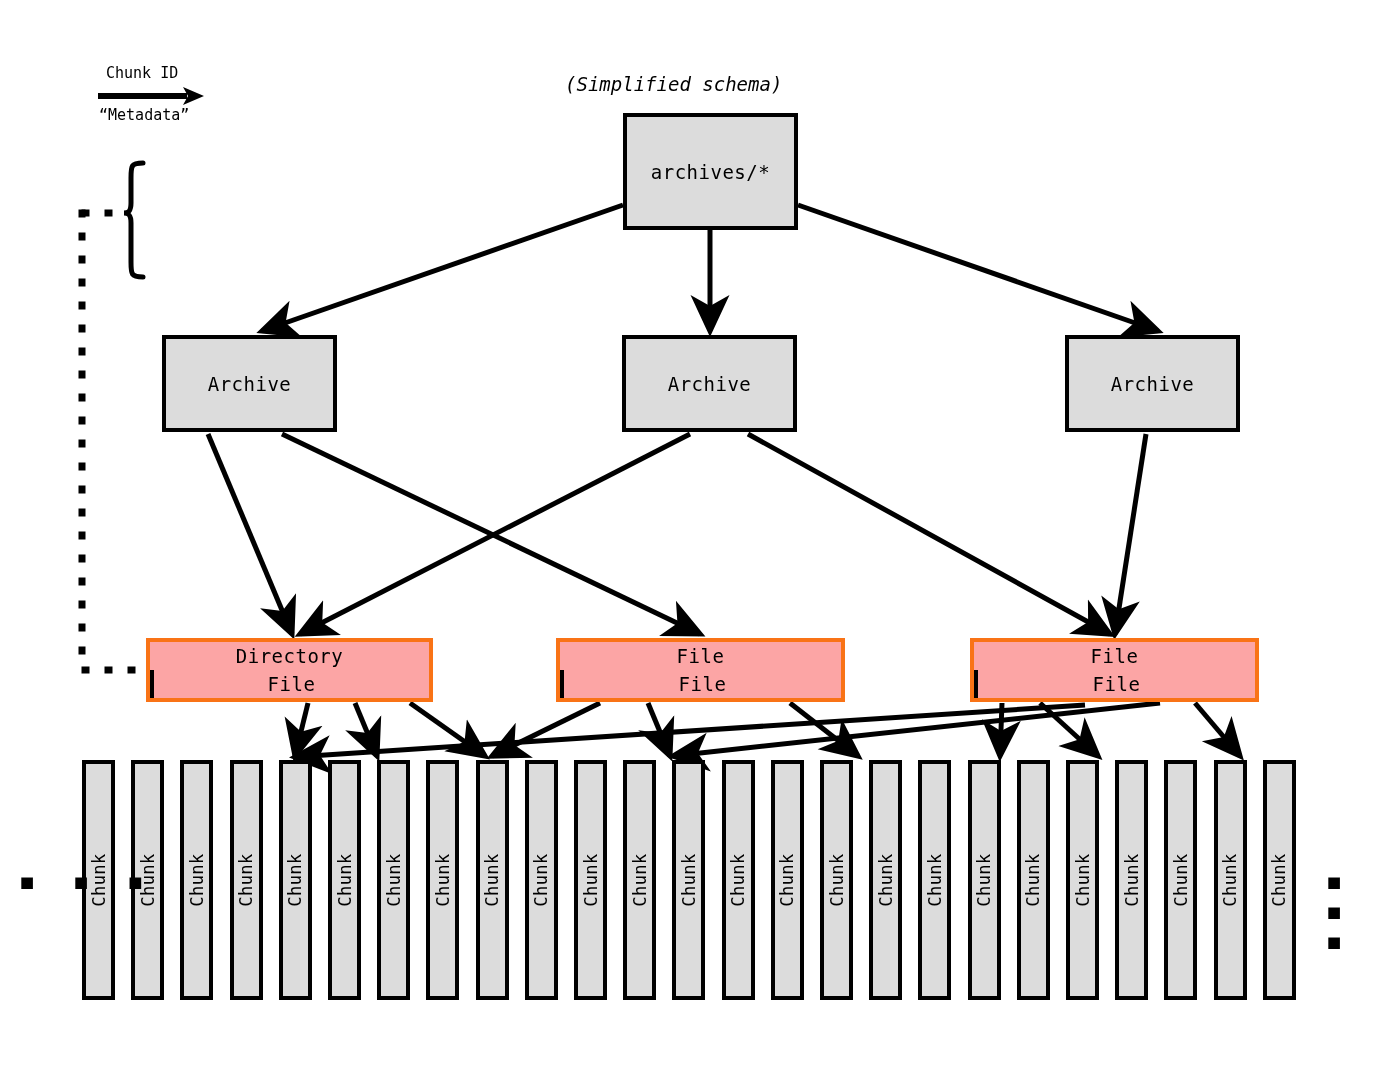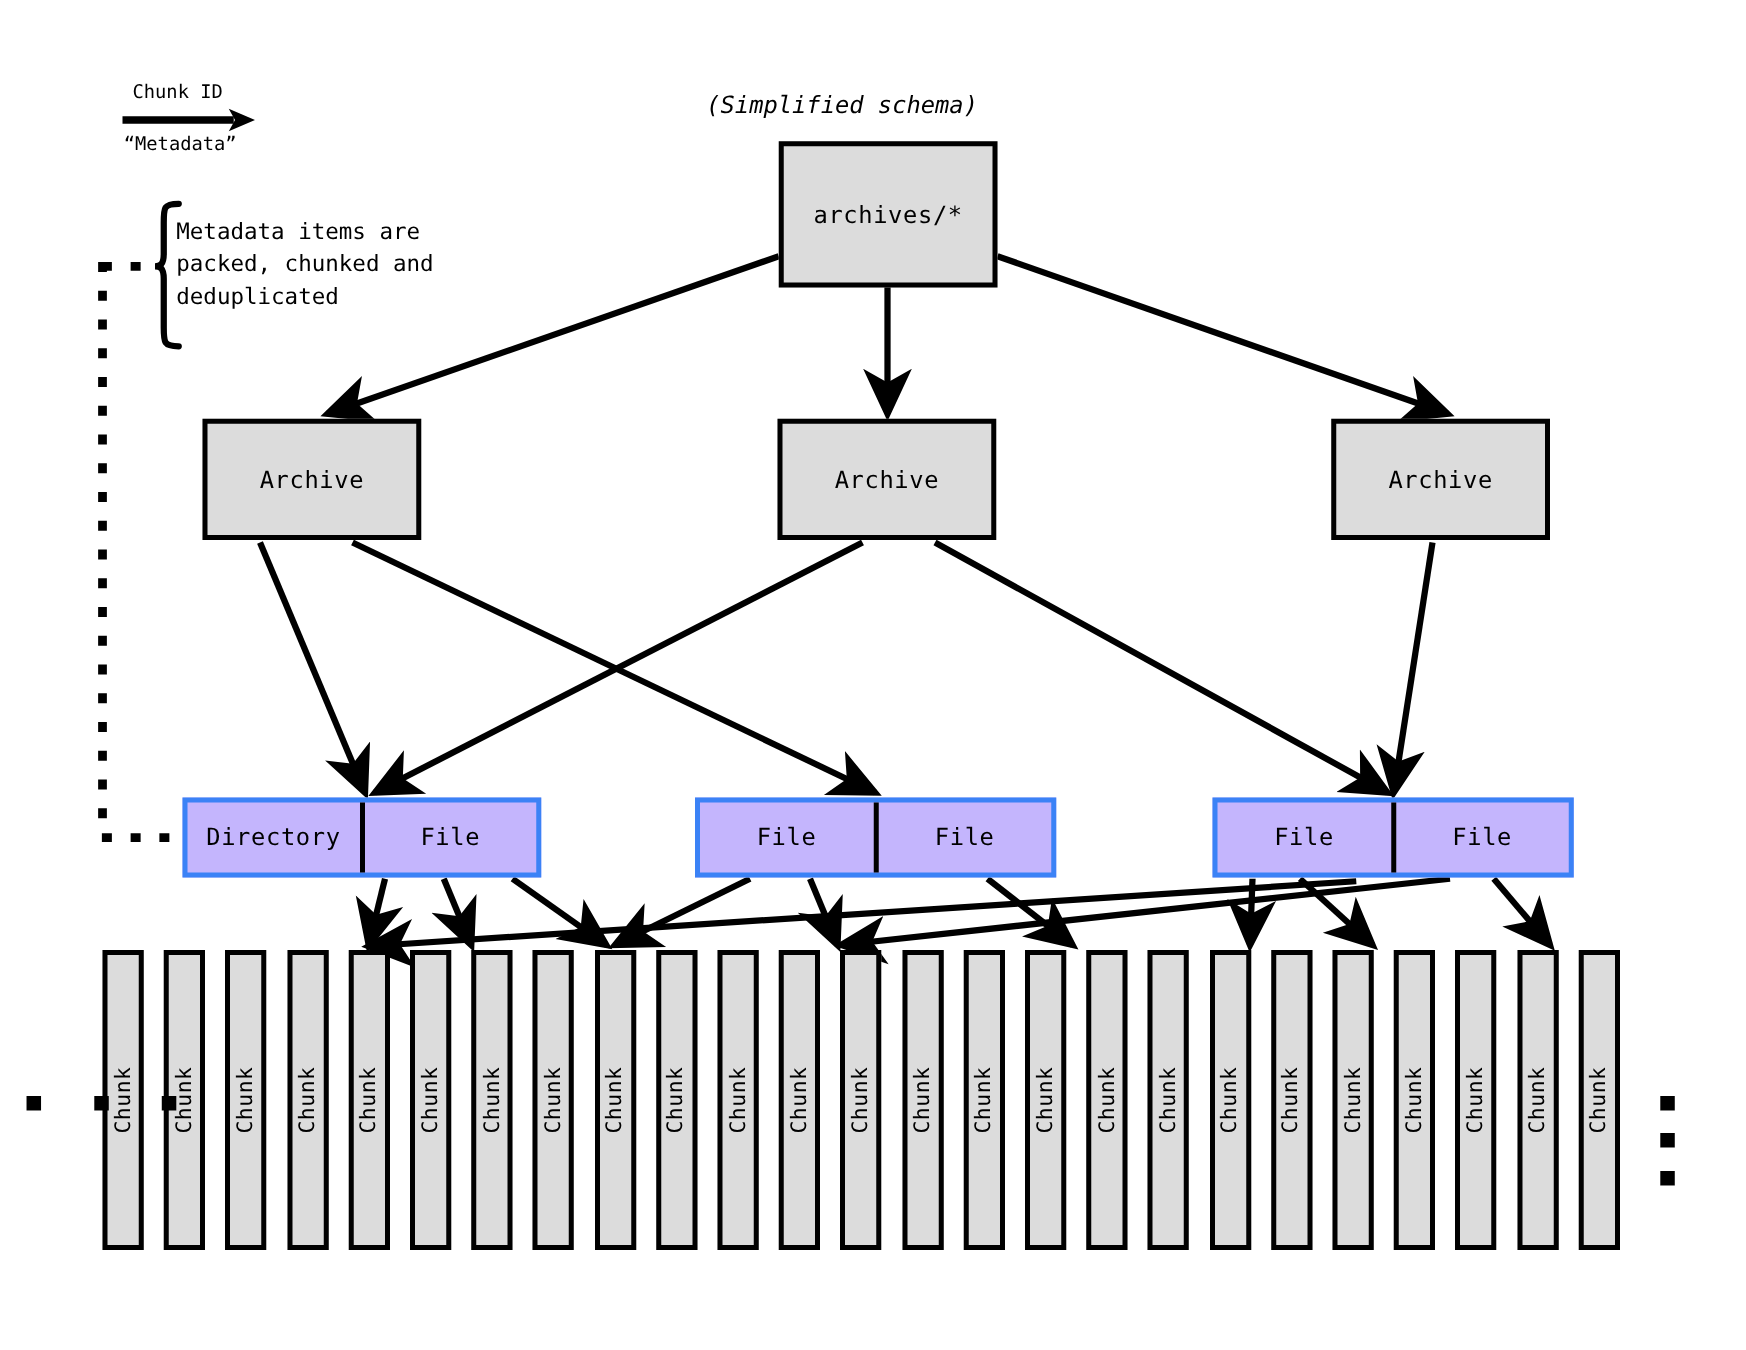--- a/index.html
+++ b/index.html
@@ -31,24 +31,25 @@
     align-items: center;
     justify-content: center;
     font-size: 19px;
     color: #000000;
     letter-spacing: 0.5px;
     z-index: 3;
   }
   .pair {
     position: absolute;
     box-sizing: border-box;
-    border: 4px solid #3b82f6;
-    background: #c4b5fd;
+    border: 4px solid #f97316;
+    background: #fca5a5;
     display: flex;
     z-index: 3;
+    flex-direction: column;
   }
   .pair > .cell {
     flex: 1 1 0;
     display: flex;
     align-items: center;
     justify-content: center;
     font-size: 19px;
     color: #000000;
     letter-spacing: 0.5px;
     box-sizing: border-box;
@@ -166,23 +167,20 @@
       <path d="M183,87 L204,96 L183,105 L188,96 Z" fill="#000"></path>
     </g>
   </svg>
 
   <div class="caption" style="left:565px; top:40px;margin-top:33px;">(Simplified schema)</div>
 
   <div class="legend-label" style="left:106px; top:64px;">Chunk ID</div>
 
   <div class="legend-label" style="left:99px; top:106px;">“Metadata”</div>
 
-  <div class="note" style="left:141px; top:173px; width:250px;">Metadata items are
-packed, chunked and
-deduplicated</div>
 
   <div class="node" style="left:623px; top:113px; width:175px; height:117px;">
     <span>archives/*</span>
   </div>
 
   <div class="node" style="left:162px; top:335px; width:175px; height:97px;">
     <span>Archive</span>
   </div>
   <div class="node" style="left:622px; top:335px; width:175px; height:97px;">
     <span>Archive</span>

